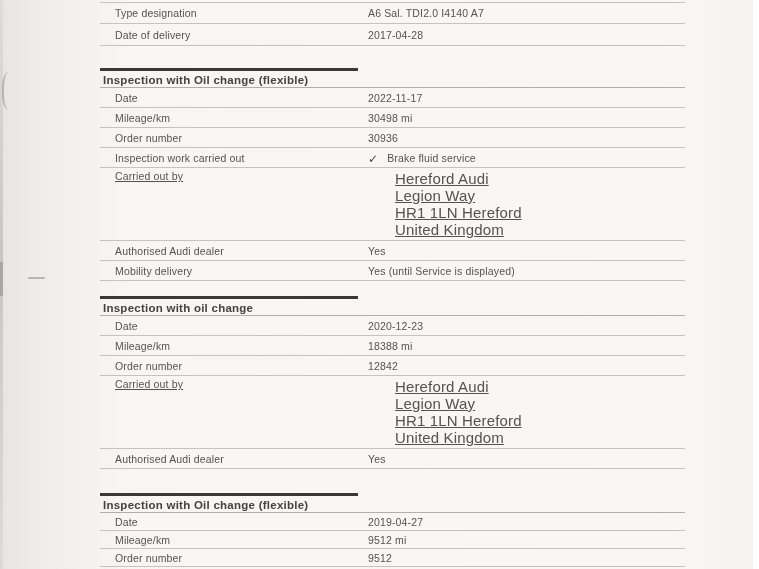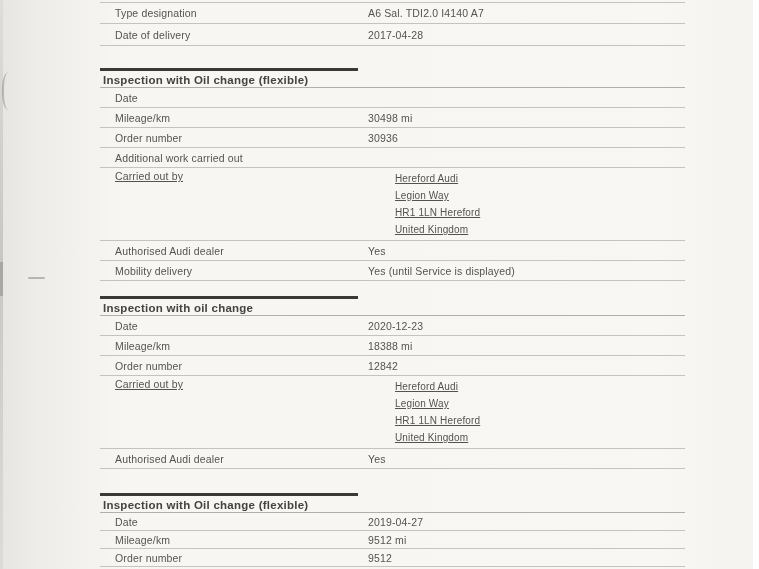--- a/index.html
+++ b/index.html
@@ -30,21 +30,21 @@
     box-sizing:border-box;height:17px;padding:3px 0 8px 3px;
     font-size:11.5px;font-weight:bold;letter-spacing:.25px;color:#454340;
     border-bottom:1px solid #b2afab;line-height:13px;white-space:nowrap;
   }
   .sec1{margin-top:22px;}
   .sec2{margin-top:15px;}
   .sec3{margin-top:24px;}
   .sec3 .row{height:18px;}
   
   .row.addr{height:auto;align-items:flex-start;padding:2px 0;text-decoration:underline;}
-  .addr-line{font-size:10px;letter-spacing:.15px;line-height:17px;white-space:nowrap;padding-left:27px;}
+  .addr-line{font-size:15px;letter-spacing:.15px;line-height:17px;white-space:nowrap;padding-left:27px;}
   .check{display:inline-block;margin-right:9px;font-size:12px;color:#494642;transform:translateY(0.5px);}
   
   .edge-strip{position:absolute;left:0;top:0;width:3px;height:569px;background:linear-gradient(180deg,rgba(150,147,143,.10),rgba(130,127,123,.30) 45%,rgba(150,147,143,.12));}
   .corner-curve{position:absolute;left:2px;top:72px;width:11px;height:38px;border-left:2px solid rgba(146,143,139,.55);border-radius:60%/50%;}
   .margin-dash{position:absolute;left:28px;top:277px;width:17px;height:2px;background:rgba(138,135,131,.55);border-radius:1px;}
   .edge-smudge{position:absolute;left:0;top:262px;width:3px;height:34px;background:rgba(110,107,103,.35);}
 </style>
 </head>
 <body>
 
@@ -62,31 +62,33 @@
         <div class="row">
           <div class="cell label">Date of delivery</div>
           <div class="cell value"><span>2017-04-28</span></div>
         </div>
       </div>
       <div class="section sec1">
         <div class="section-bar"></div>
         <div class="section-title">Inspection with Oil change (flexible)</div>
         <div class="row">
           <div class="cell label">Date</div>
+          <div class="cell value"><span>2022-11-17</span></div>
         </div>
         <div class="row">
           <div class="cell label">Mileage/km</div>
           <div class="cell value"><span>30498 mi</span></div>
         </div>
         <div class="row">
           <div class="cell label">Order number</div>
           <div class="cell value"><span>30936</span></div>
         </div>
         <div class="row">
-          <div class="cell label">Additional work carried out</div>
+          <div class="cell label">Inspection work carried out</div>
+          <div class="cell value"><span class="check">✓</span><span>Brake fluid service</span></div>
         </div>
         <div class="row addr">
           <div class="cell label">Carried out by</div>
           <div class="cell value">
             <div class="addr-line">Hereford Audi</div>
             <div class="addr-line">Legion Way</div>
             <div class="addr-line">HR1 1LN Hereford</div>
             <div class="addr-line">United Kingdom</div>
           </div>
         </div>

